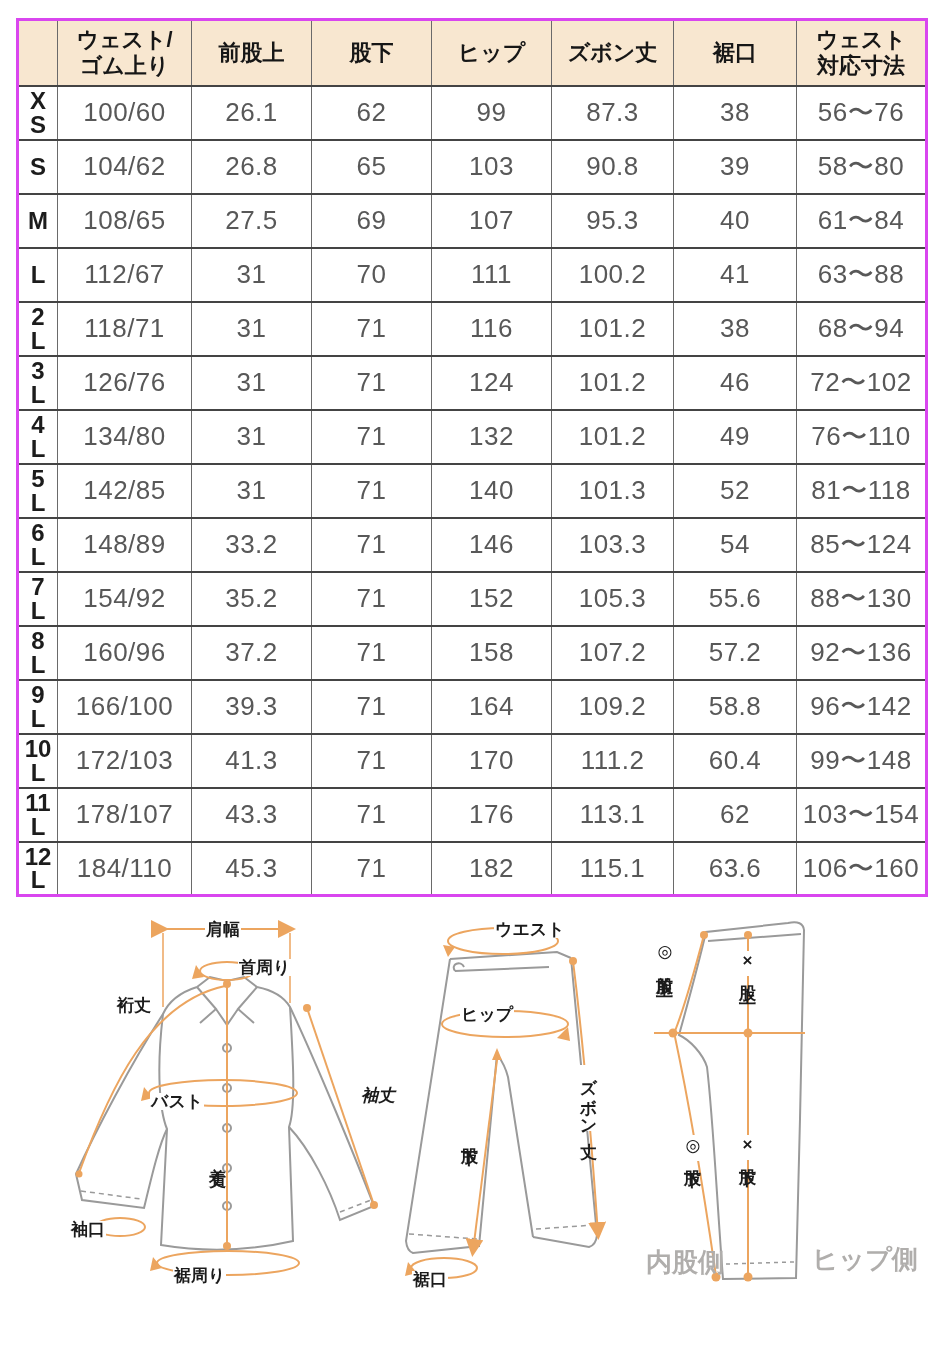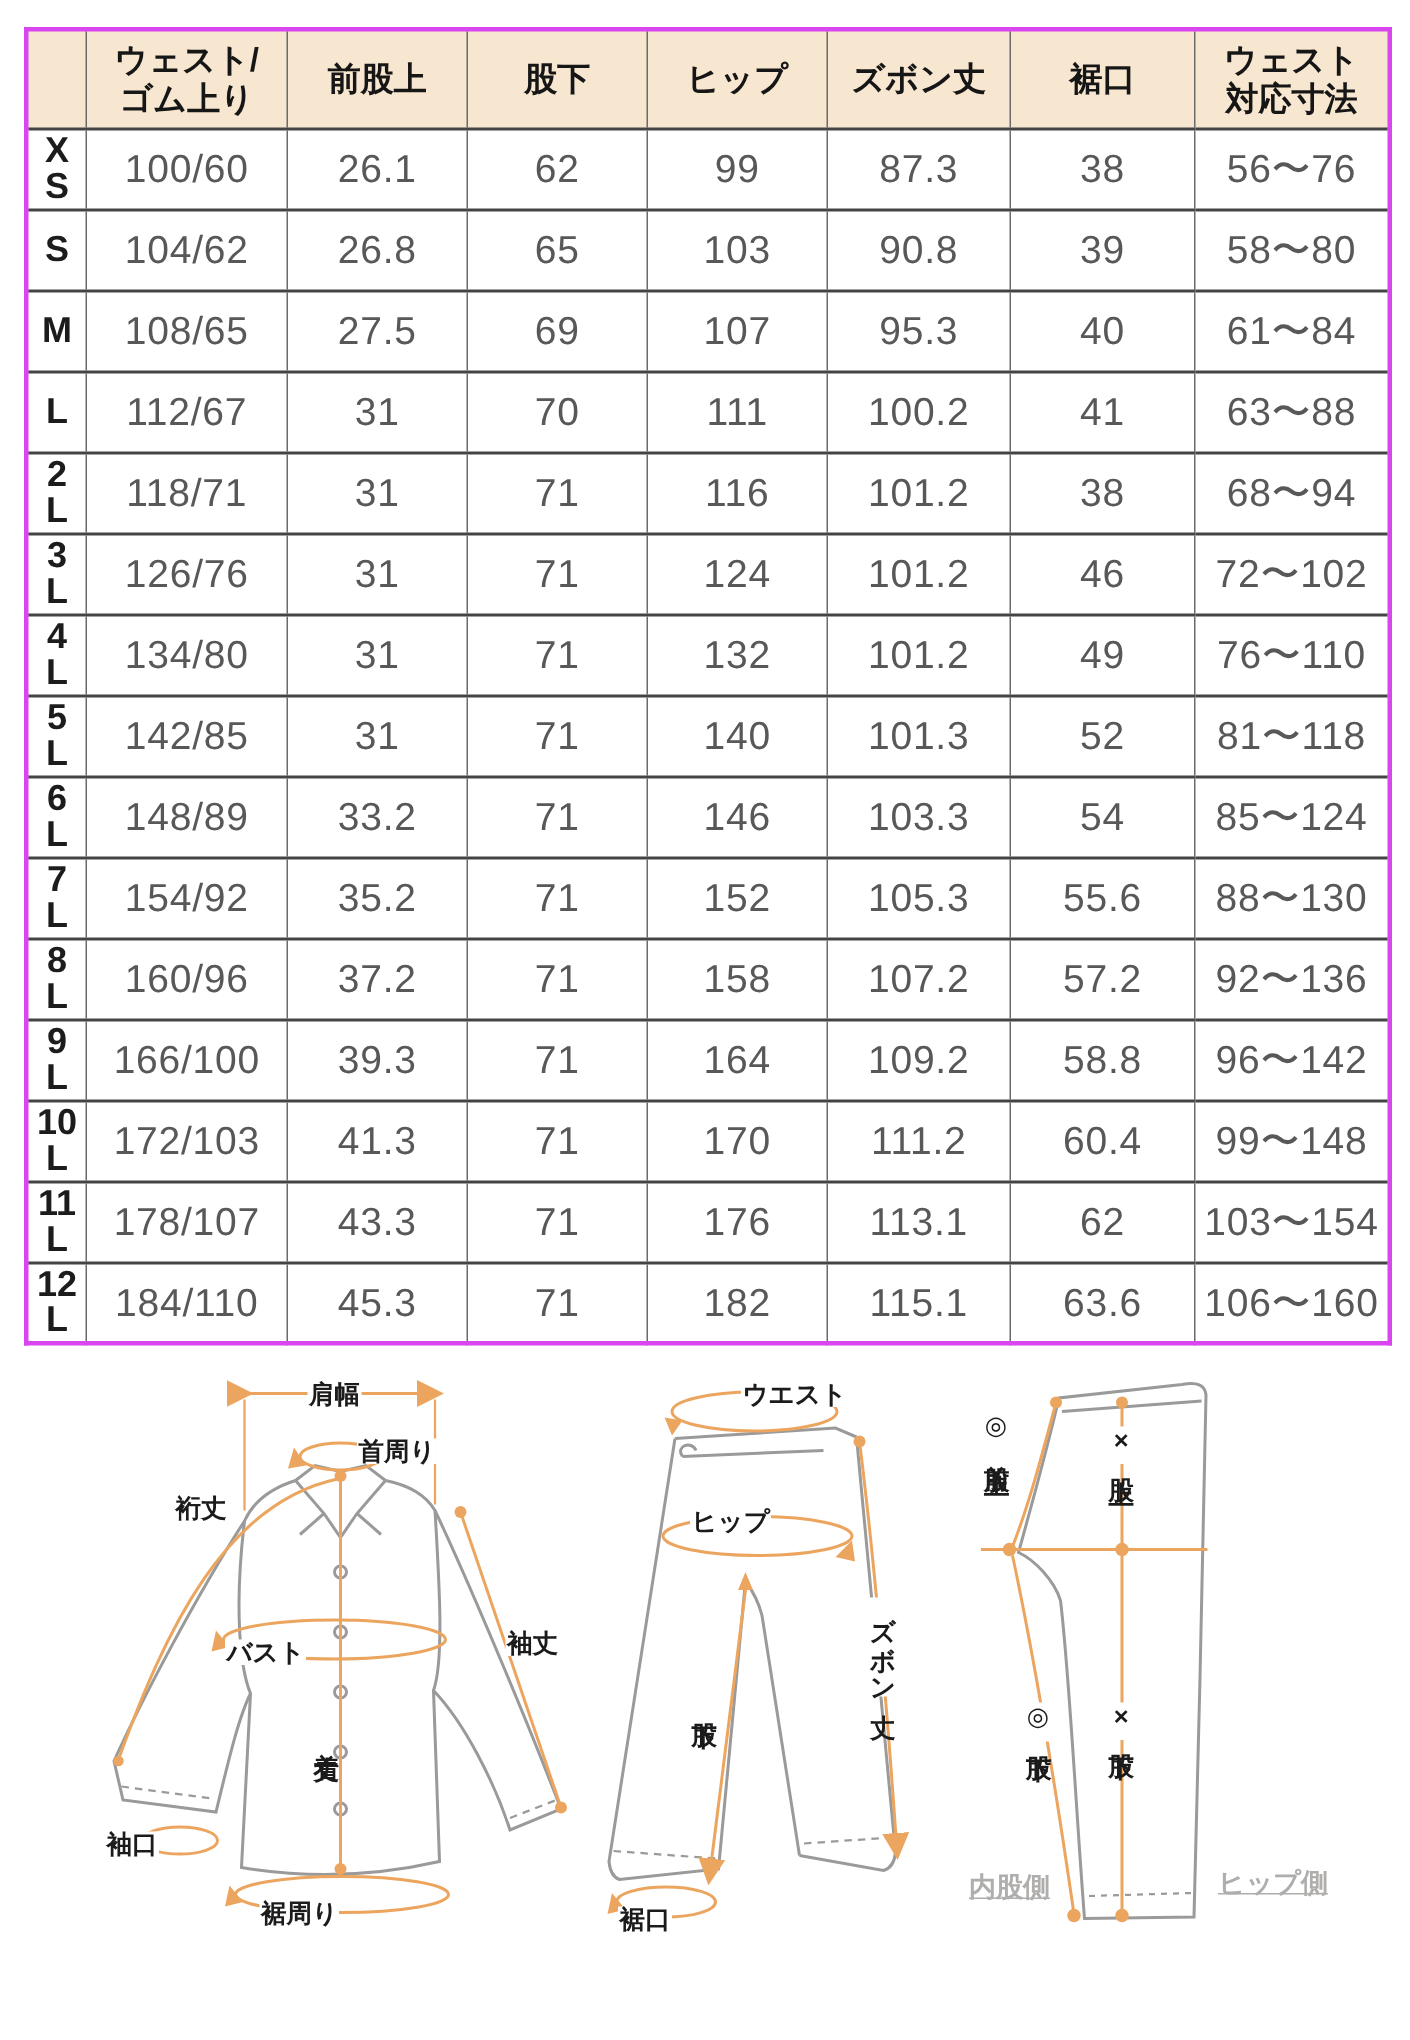--- a/index.html
+++ b/index.html
@@ -69,22 +69,22 @@
     position: absolute;
     writing-mode: vertical-rl;
     text-orientation: upright;
     font-size: 17px; font-weight: bold; color: #1b1b1b;
     line-height: 1; background: #fff;
     letter-spacing: 2px;
     white-space: nowrap;
   }
   .gl {
     position: absolute;
-    font-size: 18px; font-weight: bold; color: #b0aeac;
-    line-height: 1; white-space: nowrap; text-decoration: underline;
+    font-size: 26px; font-weight: bold; color: #b0aeac;
+    line-height: 1; white-space: nowrap;
   }
   .note {
     position: absolute;
     left: 72px; top: 378px;
     font-size: 26px; font-weight: bold; color: #161616;
     letter-spacing: 1px;
   }
 </style>
 </head>
 <body>
@@ -353,21 +353,21 @@
       <circle cx="716" cy="370" r="4.5" fill="#eca55f" stroke="none"></circle>
       <line x1="748" y1="130" x2="748" y2="369"></line>
       <circle cx="748" cy="370" r="4.5" fill="#eca55f" stroke="none"></circle>
     </g>
   </svg>
 
   <span class="hl" style="left:205px; top:14px;">肩幅</span>
   <span class="hl" style="left:238px; top:52px;">首周り</span>
   <span class="hl" style="left:116px; top:90px;text-align:center;">裄丈</span>
   <span class="hl" style="left:150px; top:186px;">バスト</span>
-  <span class="hl" style="left:337px; top:180px;">袖丈</span>
+  <span class="hl" style="left:360px; top:180px;font-style:italic;">袖丈</span>
   <span class="vl" style="left:209px; top:248px;">着丈</span>
   <span class="hl" style="left:70px; top:314px;text-align:right;">袖口</span>
   <span class="hl" style="left:173px; top:360px;">裾周り</span>
 
   <span class="hl" style="left:462px; top:14px;margin-left:32px;">ウエスト</span>
   <span class="hl" style="left:460px; top:99px;">ヒップ</span>
   <span class="vl" style="left:580px; top:158px;">ズボン丈</span>
   <span class="vl" style="left:461px; top:228px;">股下</span>
   <span class="hl" style="left:412px; top:364px;">裾口</span>
 

